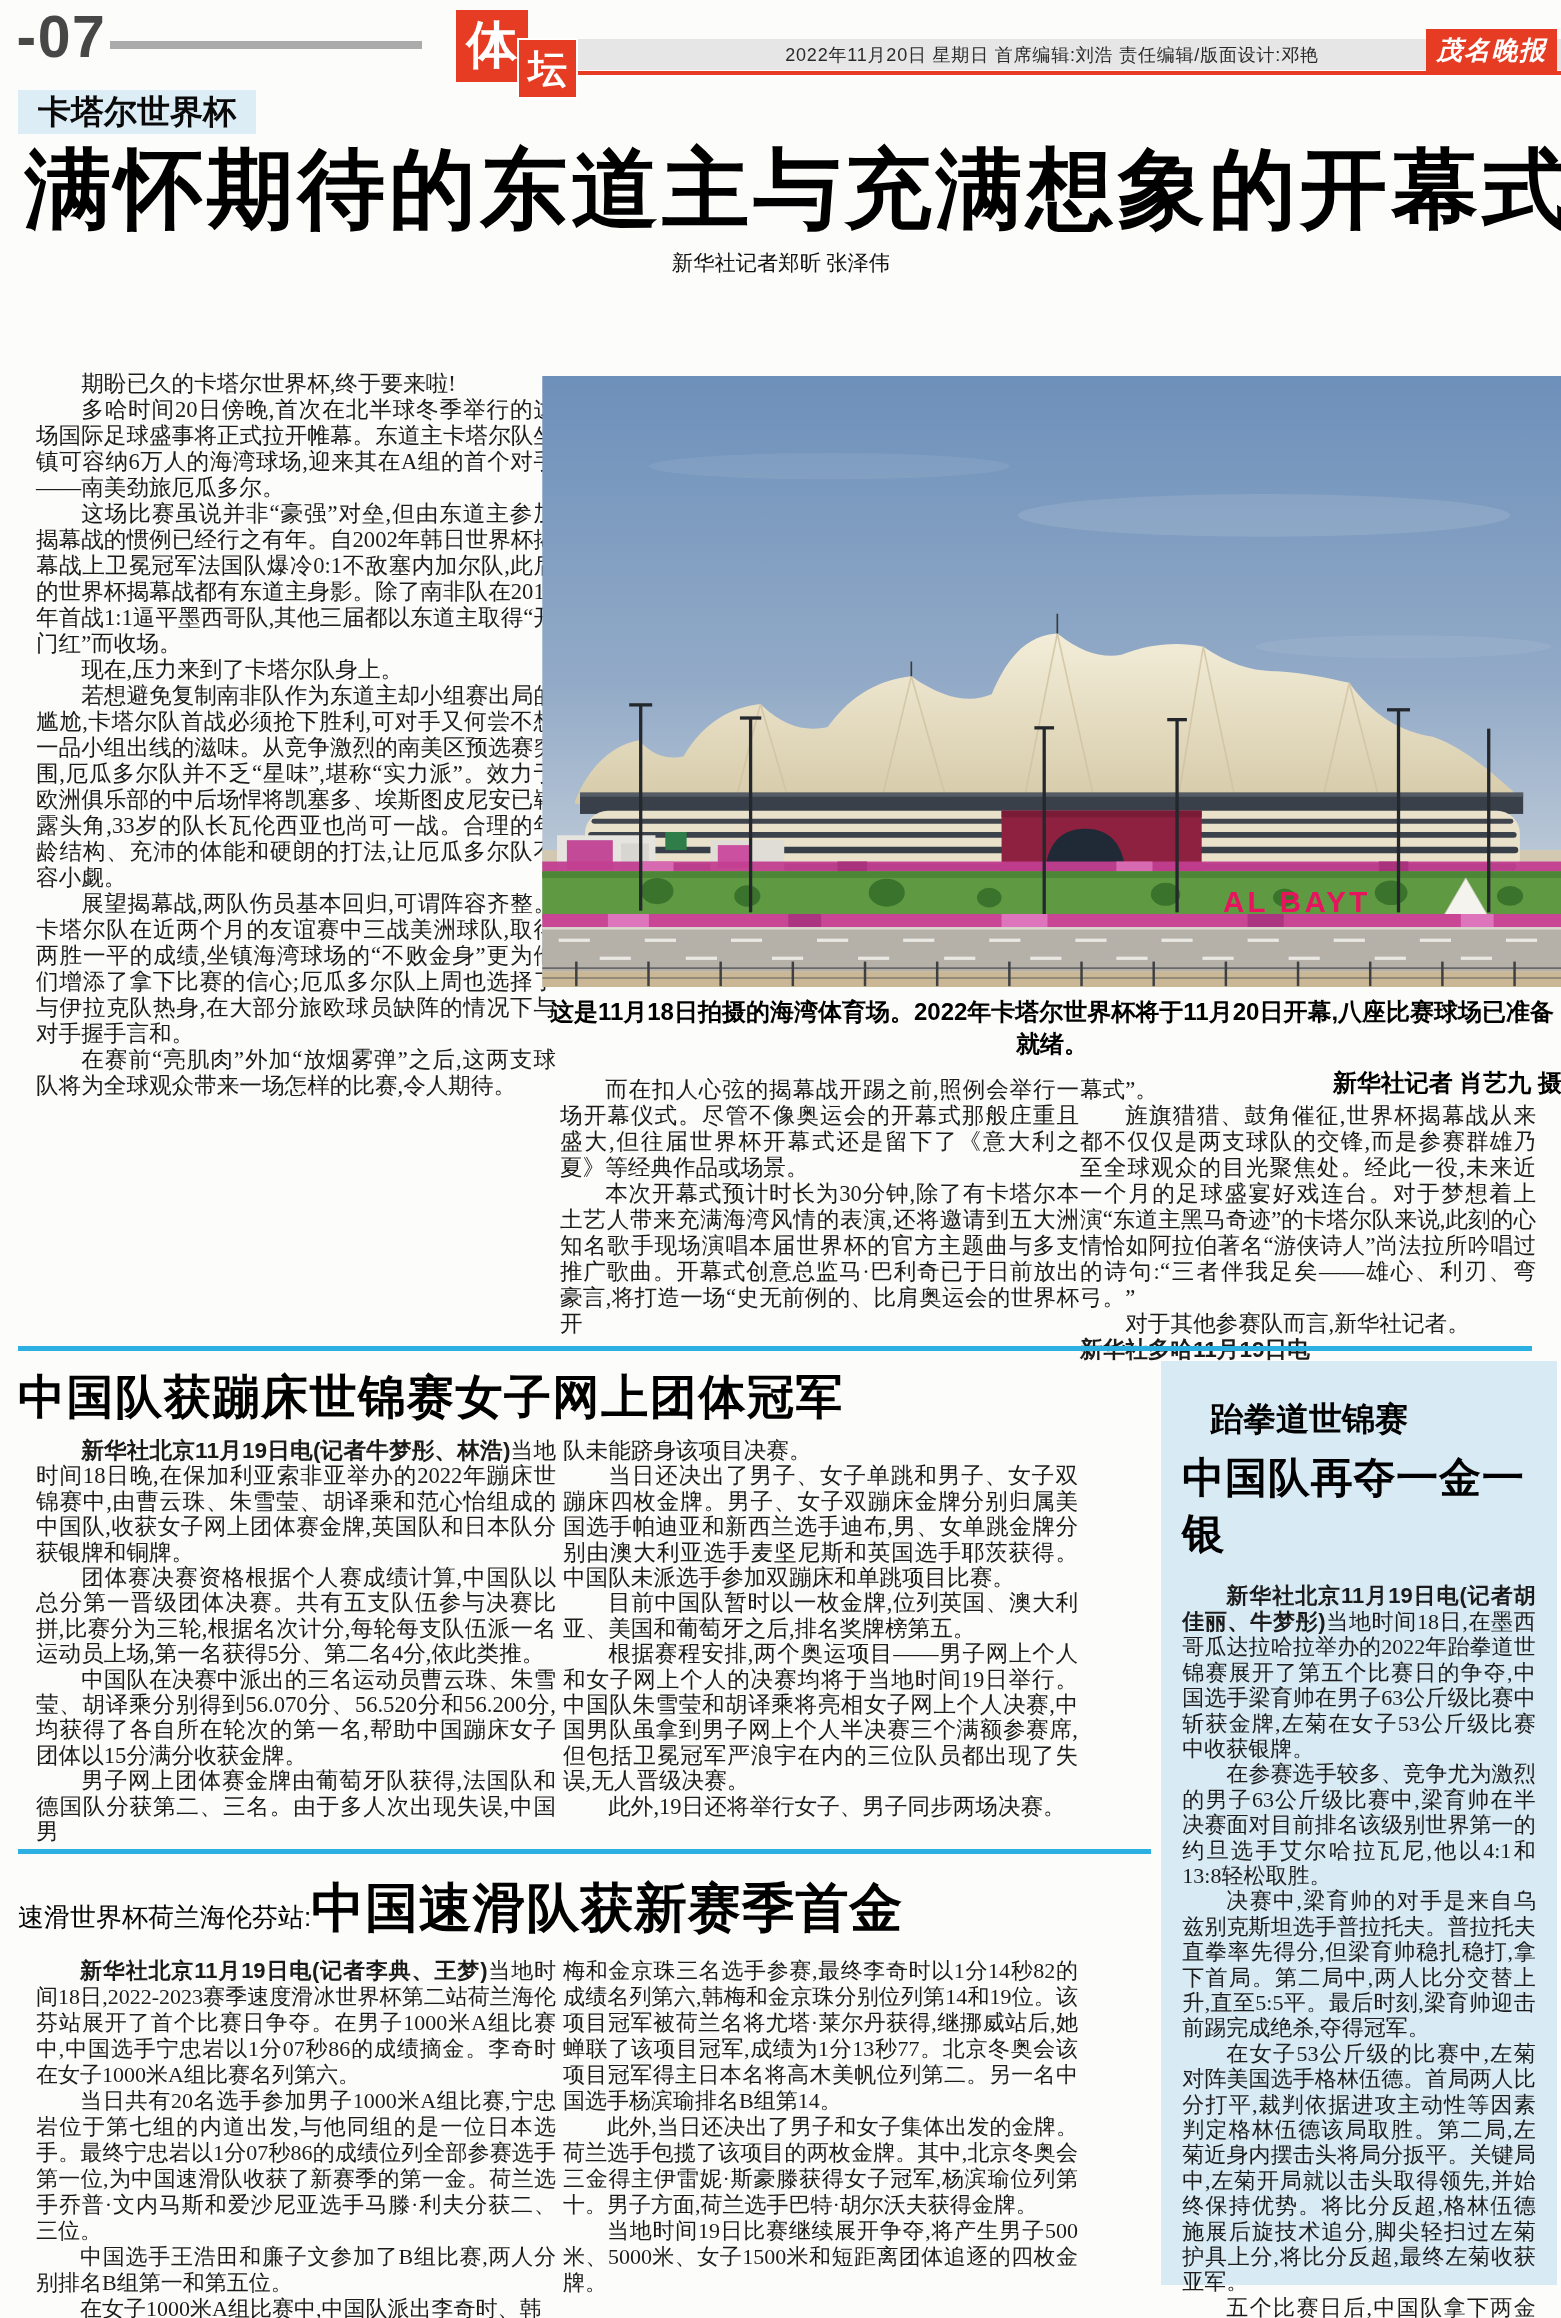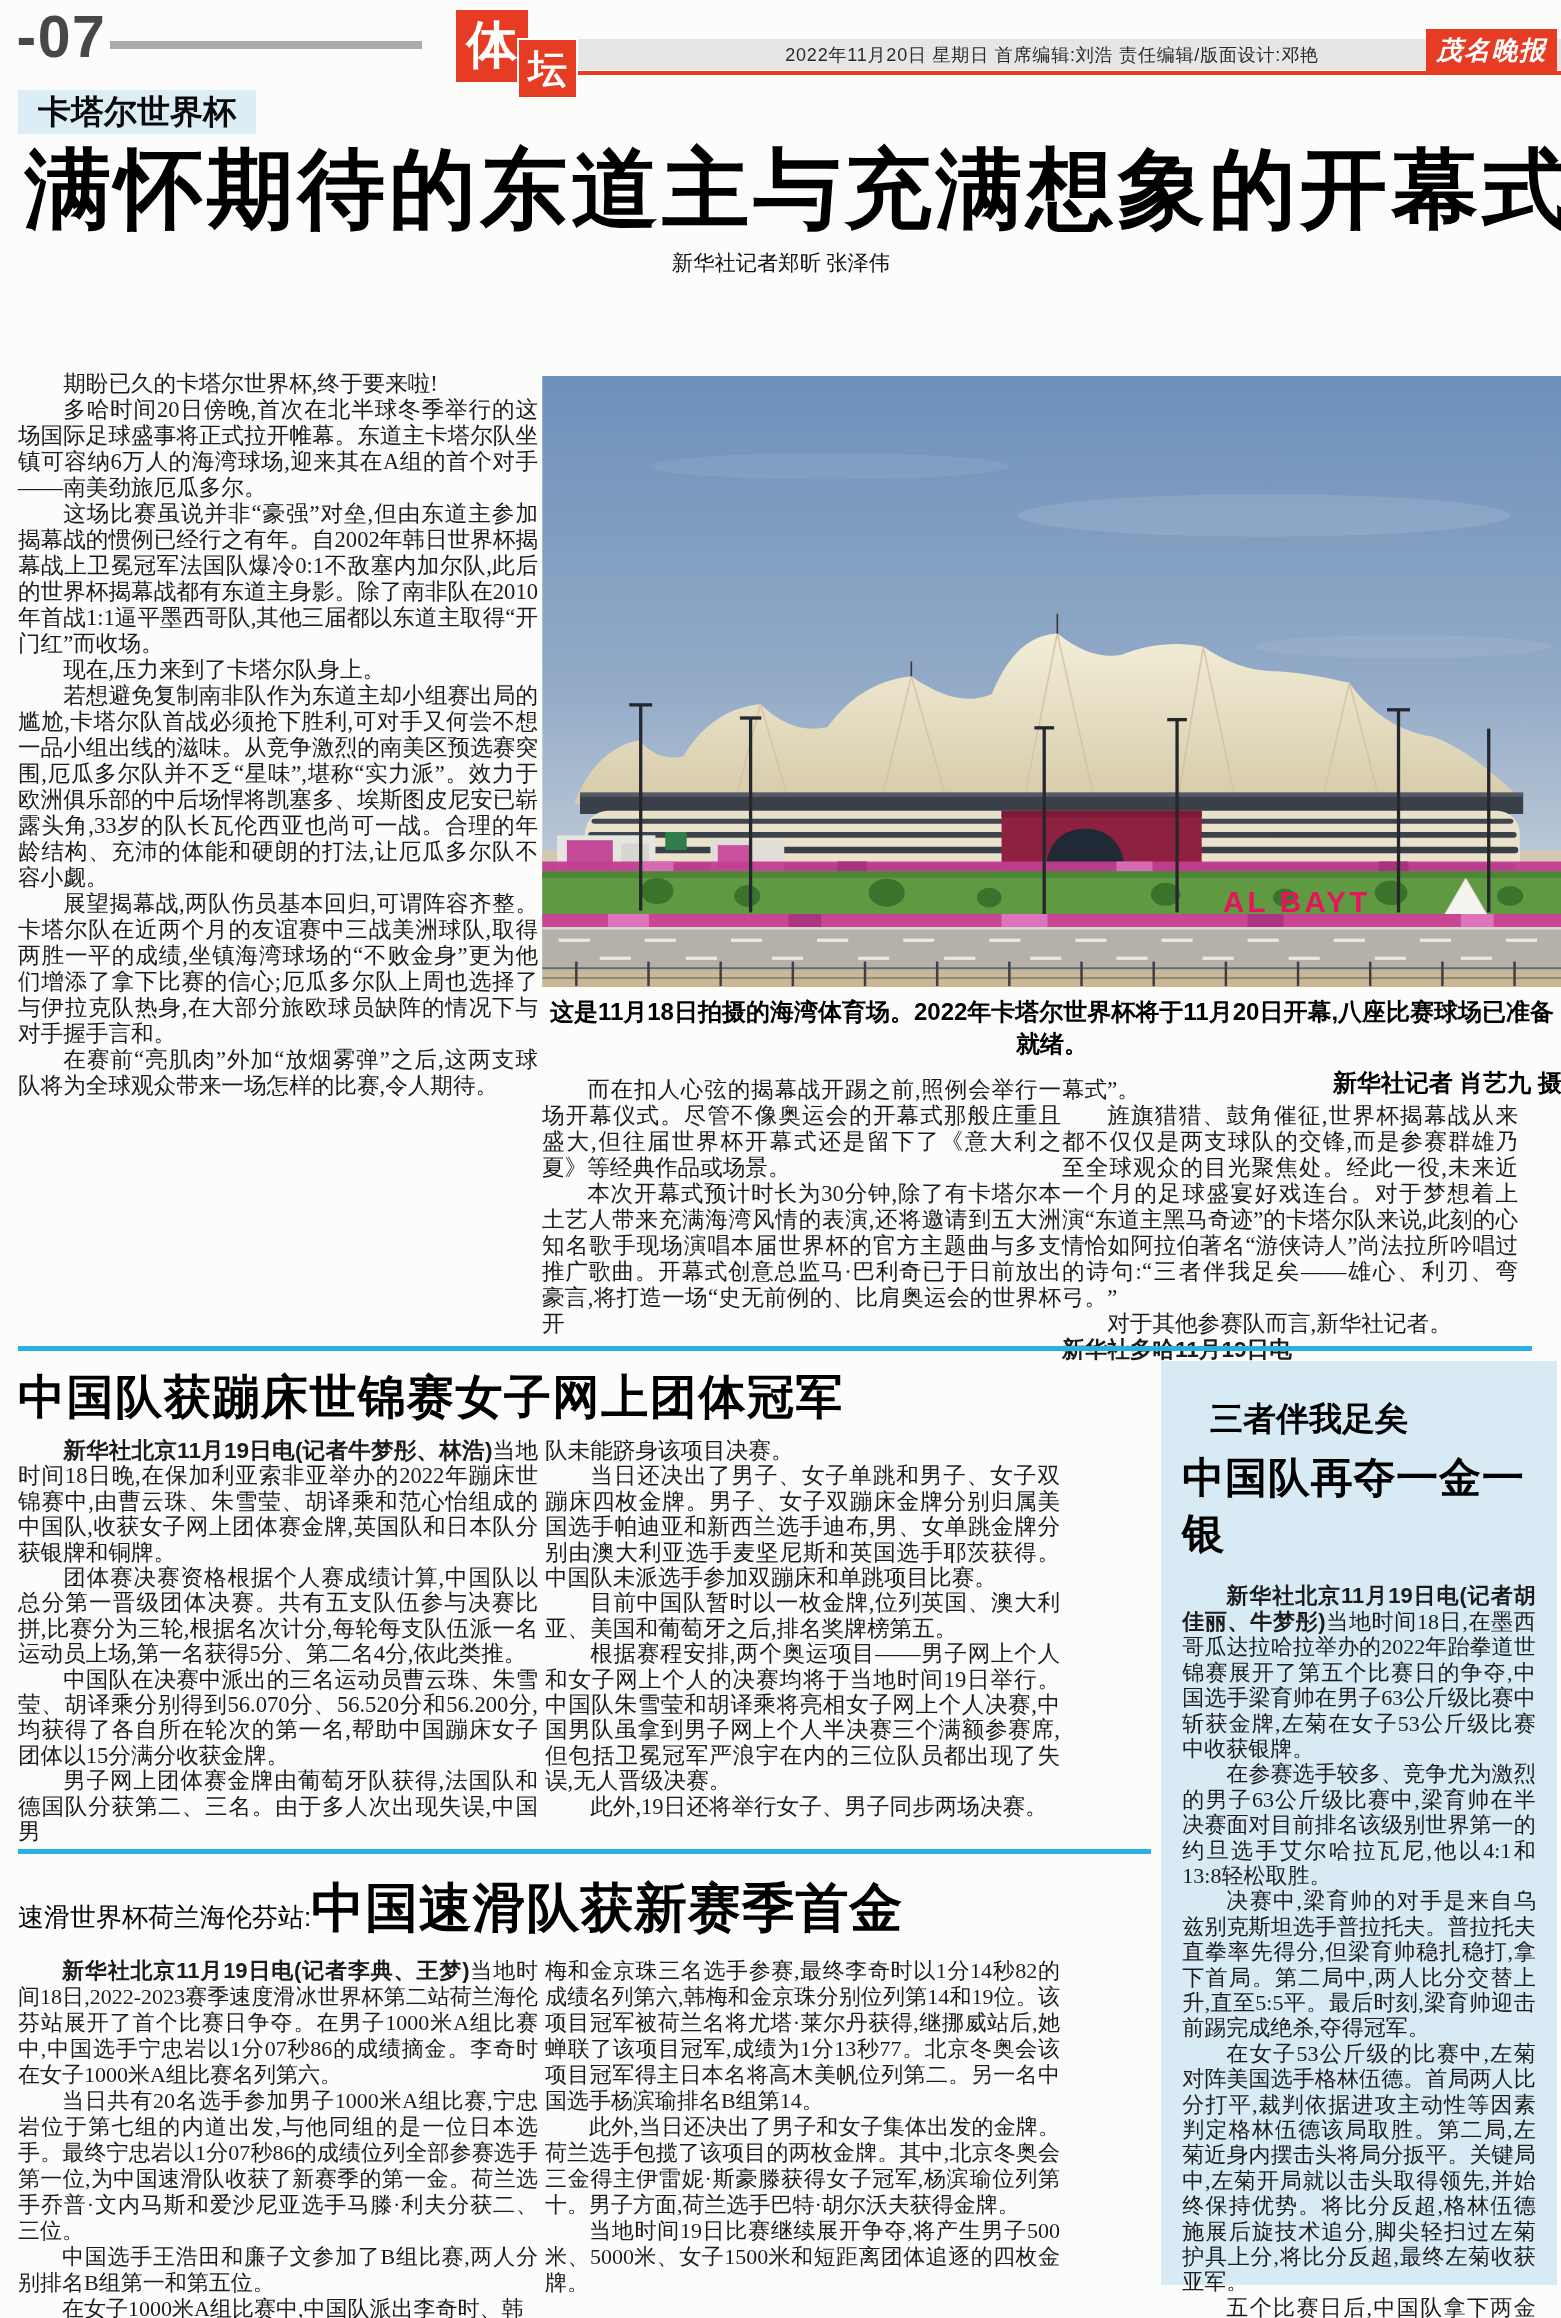--- a/index.html
+++ b/index.html
@@ -26,21 +26,21 @@
   #logo2{left:517px;top:38px;width:61px;height:61px;font-size:39px;border:2.5px solid #fff;z-index:2;}
   #datebar{left:542px;top:39px;width:1020px;height:31px;background:#e6e6e6;display:flex;align-items:center;justify-content:center;font-size:18px;color:#2a2a2a;letter-spacing:0.8px;}
   #red-rule{left:542px;top:71px;width:1020px;height:4.1px;background:var(--red);}
   #masthead{left:1426px;top:29px;width:131px;height:43px;background:var(--red);color:#fff;display:flex;align-items:center;justify-content:center;font-family:"Liberation Serif","DejaVu Serif",serif;font-style:italic;font-weight:700;font-size:26px;letter-spacing:1.6px;z-index:3;}
 
   
   #wc-kicker{left:18px;top:90px;width:238px;height:44px;background:var(--tagbg);display:flex;align-items:center;justify-content:center;font-size:33px;font-weight:700;color:#0a0a0a;}
   #wc-headline{left:18px;top:131px;width:1562px;text-align:center;font-size:87px;font-weight:900;letter-spacing:4.1px;color:#000;white-space:nowrap;}
   #wc-byline{left:0;top:248px;width:1562px;text-align:center;font-size:21.3px;color:#111;font-family:"Liberation Serif","DejaVu Serif",serif;}
 
-  .serif-body{font-family:"Liberation Serif","DejaVu Serif",serif;font-size:22.6px;line-height:26px;color:var(--ink);text-align:justify;}
+  .serif-body{font-family:"Liberation Serif","DejaVu Serif",serif;font-size:22.6px;line-height:26px;color:var(--ink);text-align:justify;margin-left:18px;}
   .serif-body p{margin:0;text-indent:2em;text-align:justify;}
   .serif-body p.cont{text-indent:0;}
   .lead-bold{font-weight:700;font-family:"Liberation Sans","DejaVu Sans",sans-serif;}
 
   #wc-col1{left:18px;top:371px;width:520px;}
   #wc-photo{left:542px;top:376px;width:1020px;height:611px;display:block;}
   #wc-caption{left:542px;top:996px;width:1020px;}
   #wc-caption .cap1{text-align:center;font-size:24px;font-weight:700;color:#000;margin:0;}
   #wc-caption .cap2{text-align:right;font-size:24px;font-weight:700;color:#000;margin:6.6px 0 0 0;}
   #wc-col2{left:542px;top:1077px;width:519px;}
@@ -277,21 +277,21 @@
 
   <div class="abs serif-body" id="tr-col2">
     <p class="serifp cont">队未能跻身该项目决赛。</p>
     <p class="serifp">当日还决出了男子、女子单跳和男子、女子双蹦床四枚金牌。男子、女子双蹦床金牌分别归属美国选手帕迪亚和新西兰选手迪布,男、女单跳金牌分别由澳大利亚选手麦坚尼斯和英国选手耶茨获得。中国队未派选手参加双蹦床和单跳项目比赛。</p>
     <p class="serifp">目前中国队暂时以一枚金牌,位列英国、澳大利亚、美国和葡萄牙之后,排名奖牌榜第五。</p>
     <p class="serifp">根据赛程安排,两个奥运项目——男子网上个人和女子网上个人的决赛均将于当地时间19日举行。中国队朱雪莹和胡译乘将亮相女子网上个人决赛,中国男队虽拿到男子网上个人半决赛三个满额参赛席,但包括卫冕冠军严浪宇在内的三位队员都出现了失误,无人晋级决赛。</p>
     <p class="serifp">此外,19日还将举行女子、男子同步两场决赛。</p>
   </div>
 
   <div class="abs" id="sidebar">
-    <div id="tk-kicker">三者伴我足矣</div>
+    <div id="tk-kicker">跆拳道世锦赛</div>
     <div id="tk-headline">中国队再夺一金一银</div>
     <div class="serif-body" id="tk-body">
       <p><span class="lead-bold">新华社北京11月19日电(记者胡佳丽、牛梦彤)</span><span>当地时间18日,在墨西哥瓜达拉哈拉举办的2022年跆拳道世锦赛展开了第五个比赛日的争夺,中国选手梁育帅在男子63公斤级比赛中斩获金牌,左菊在女子53公斤级比赛中收获银牌。</span></p>
       <p>在参赛选手较多、竞争尤为激烈的男子63公斤级比赛中,梁育帅在半决赛面对目前排名该级别世界第一的约旦选手艾尔哈拉瓦尼,他以4:1和13:8轻松取胜。</p>
       <p>决赛中,梁育帅的对手是来自乌兹别克斯坦选手普拉托夫。普拉托夫直拳率先得分,但梁育帅稳扎稳打,拿下首局。第二局中,两人比分交替上升,直至5:5平。最后时刻,梁育帅迎击前踢完成绝杀,夺得冠军。</p>
       <p>在女子53公斤级的比赛中,左菊对阵美国选手格林伍德。首局两人比分打平,裁判依据进攻主动性等因素判定格林伍德该局取胜。第二局,左菊近身内摆击头将局分扳平。关键局中,左菊开局就以击头取得领先,并始终保持优势。将比分反超,格林伍德施展后旋技术追分,脚尖轻扫过左菊护具上分,将比分反超,最终左菊收获亚军。</p>
       <p>五个比赛日后,中国队拿下两金三银一铜。当地时间19日,周泽琪和周希翱将分别出战女子73公斤级和男子54公斤级比赛。</p>
     </div>
   </div>
 

